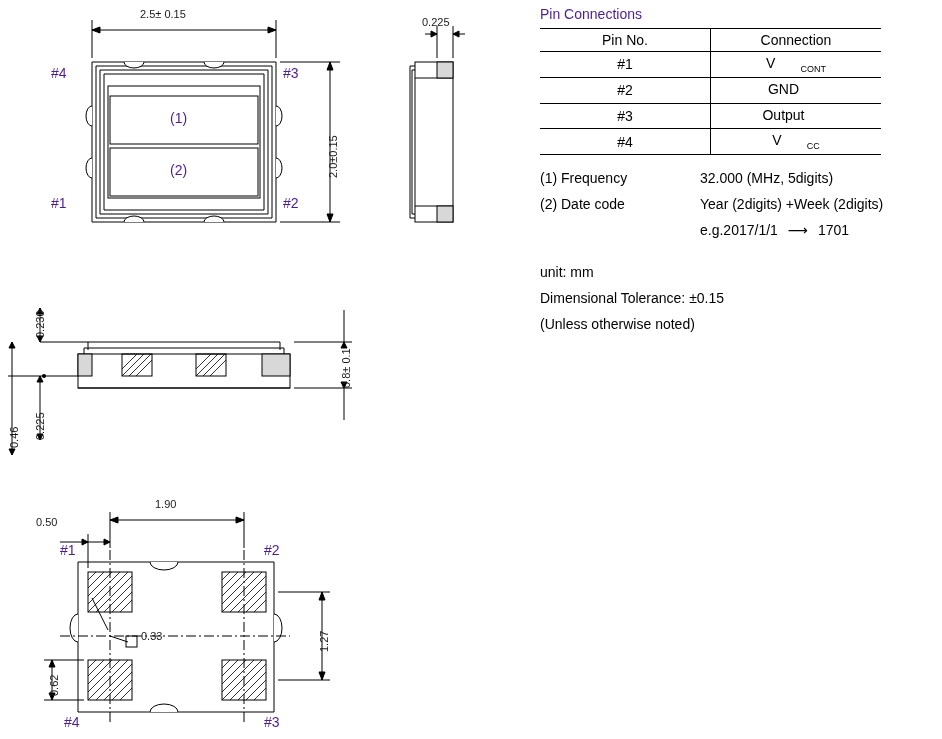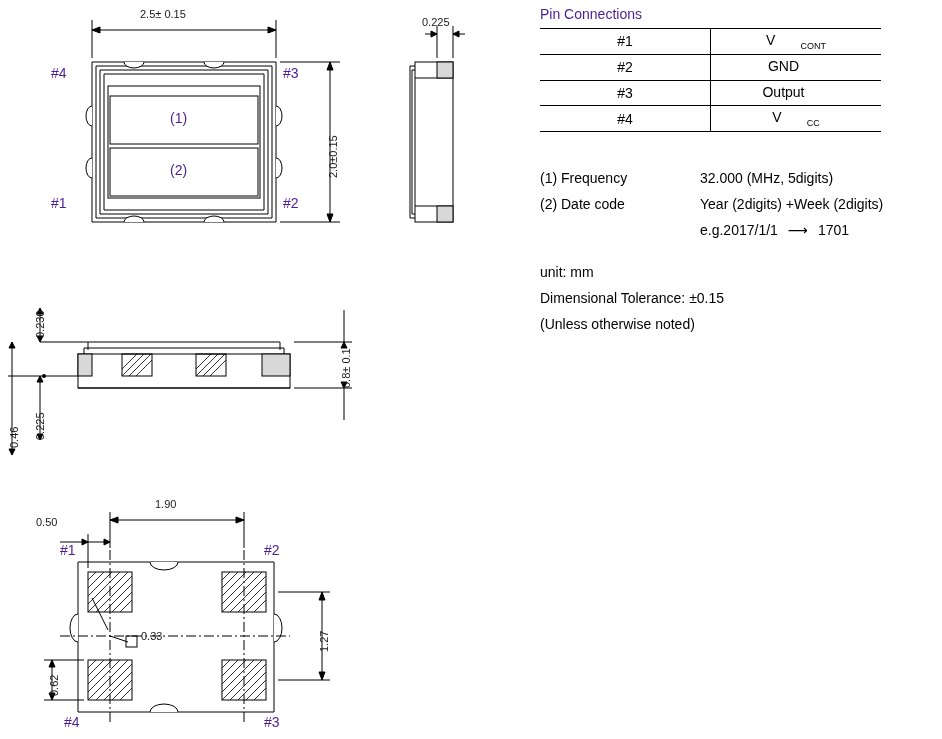--- a/index.html
+++ b/index.html
@@ -234,20 +234,24 @@
     <div class="abs txt" style="left:264px;top:224px;">#3</div>
   </div>
 
   <div class="abs" style="left:538px;top:0px;width:404px;height:739px;">
 
     <div class="abs txt pin-title" style="left:2px;top:6px;">Pin Connections</div>
 
     <div class="abs" style="left:2px;top:28px;">
       <table class="pins">
         <tbody>
+            <tr class="hdr">
+          <td class="c1">Pin No.</td>
+          <td class="c2">Connection</td>
+        </tr>
         <tr>
           <td class="c1">#1</td>
           <td class="c2"><span>V</span><sub>CONT</sub></td>
         </tr>
         <tr>
           <td class="c1">#2</td>
           <td class="c2"><span>GND</span><sub></sub></td>
         </tr>
         <tr>
           <td class="c1">#3</td>

